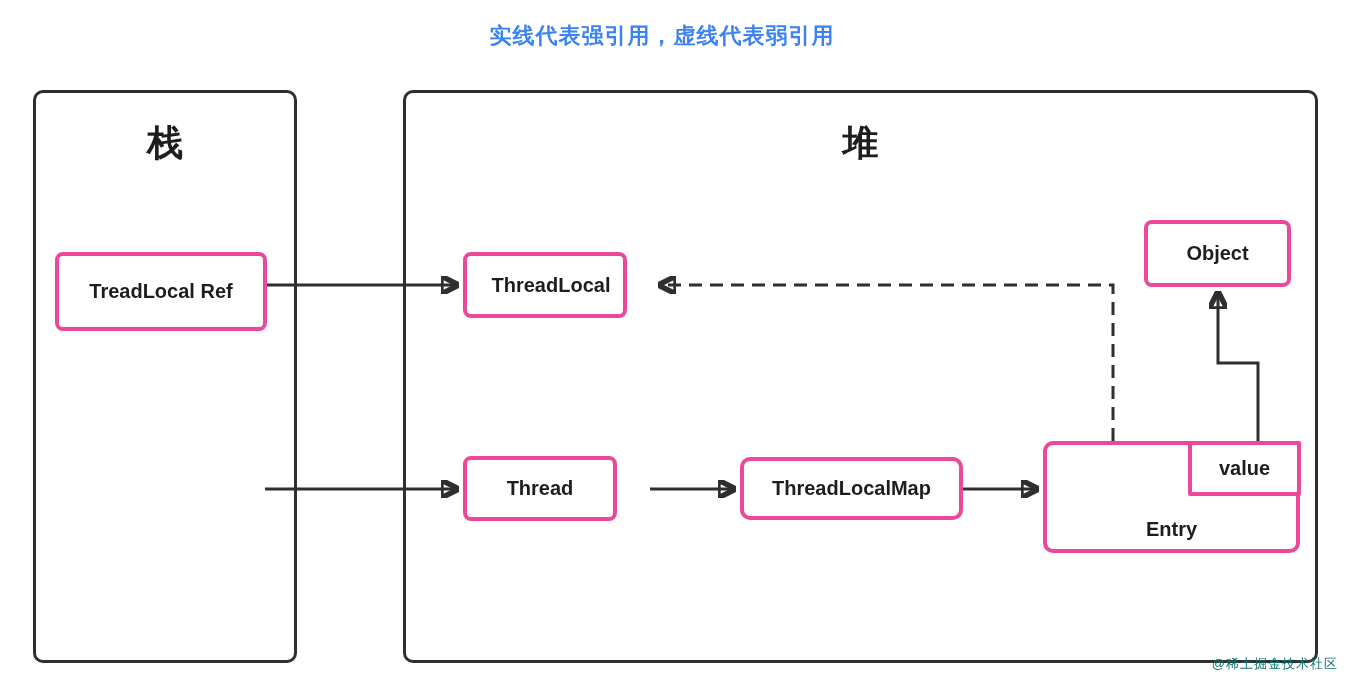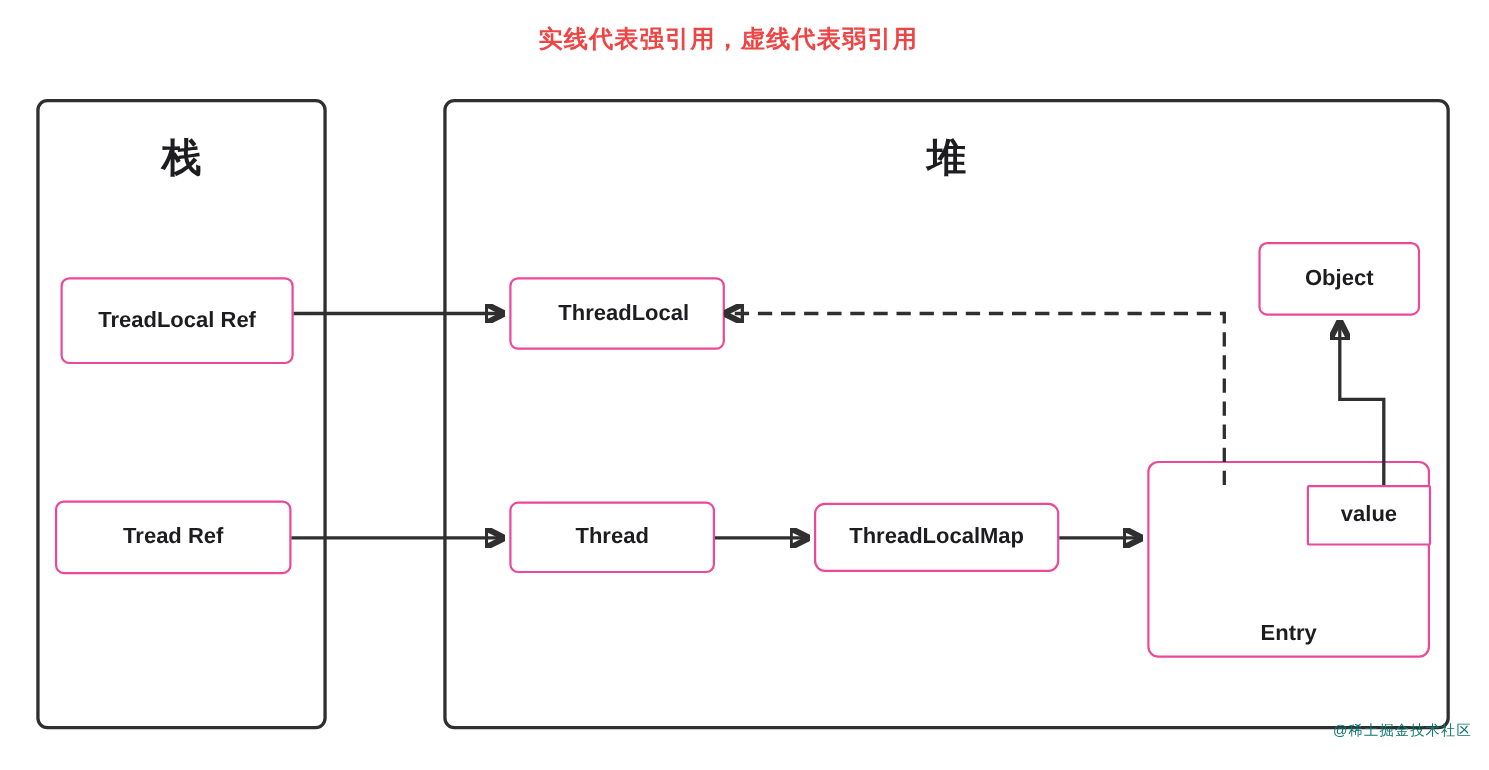--- a/index.html
+++ b/index.html
@@ -11,21 +11,21 @@
     font-family: "Liberation Sans", sans-serif;
     overflow: hidden;
   }
   .legend-title {
     position: absolute;
     top: 21px;
     left: 662px;
     transform: translateX(-50%);
     font-size: 22px;
     font-weight: bold;
-    color: #ef4444;
+    color: #3b82f6;
     letter-spacing: 1px;
     white-space: nowrap;
   }
   .region {
     position: absolute;
     border: 3px solid #2f2f2f;
     border-radius: 10px;
     background: #ffffff;
   }
   .region-stack { left: 33px;  top: 90px; width: 258px; height: 567px; }
@@ -35,38 +35,38 @@
     top: 26px;
     left: 0;
     width: 100%;
     text-align: center;
     font-size: 36px;
     font-weight: bold;
     color: #1d1d1f;
   }
   .node {
     position: absolute;
-    border: 2px solid #ec4899;
+    border: 4px solid #ec4899;
     border-radius: 8px;
     background: #ffffff;
     display: flex;
     align-items: center;
     justify-content: center;
     font-size: 20px;
     font-weight: bold;
     color: #1d1d1f;
     box-sizing: border-box;
   }
   .node-treadlocal-ref { left: 55px;   top: 252px; width: 212px; height: 79px; }
   .node-tread-ref      { left: 50px;   top: 455px; width: 215px; height: 67px; }
-  .node-threadlocal    { left: 463px;  top: 252px; width: 196px; height: 66px; padding-left: 12px; }
-  .node-thread         { left: 463px;  top: 456px; width: 187px; height: 65px; }
+  .node-threadlocal    { left: 463px;  top: 252px; width: 164px; height: 66px; padding-left: 12px; }
+  .node-thread         { left: 463px;  top: 456px; width: 154px; height: 65px; }
   .node-threadlocalmap { left: 740px;  top: 457px; width: 223px; height: 63px; border-radius: 10px; }
   .node-object         { left: 1144px; top: 220px; width: 147px; height: 67px; }
-  .node-entry          { left: 1043px; top: 419px; width: 257px; height: 179px; border-radius: 10px; padding-left: 25px; }
+  .node-entry          { left: 1043px; top: 441px; width: 257px; height: 112px; border-radius: 10px; padding-left: 25px; }
   .entry-label {
     position: absolute;
     bottom: 8px;
     left: 0;
     width: 100%;
     text-align: center;
     font-size: 20px;
     font-weight: bold;
     color: #1d1d1f;
   }
@@ -102,21 +102,20 @@
 
   <div class="region region-stack">
     <div class="region-title">栈</div>
   </div>
 
   <div class="region region-heap">
     <div class="region-title">堆</div>
   </div>
 
   <div class="node node-treadlocal-ref">TreadLocal Ref</div>
-  <div class="node node-tread-ref">Tread Ref</div>
   <div class="node node-threadlocal">ThreadLocal</div>
   <div class="node node-thread">Thread</div>
   <div class="node node-threadlocalmap">ThreadLocalMap</div>
   <div class="node node-object">Object</div>
 
   <div class="node node-entry">
     <div class="entry-label">Entry</div>
   </div>
   <div class="node node-value">value</div>
 

